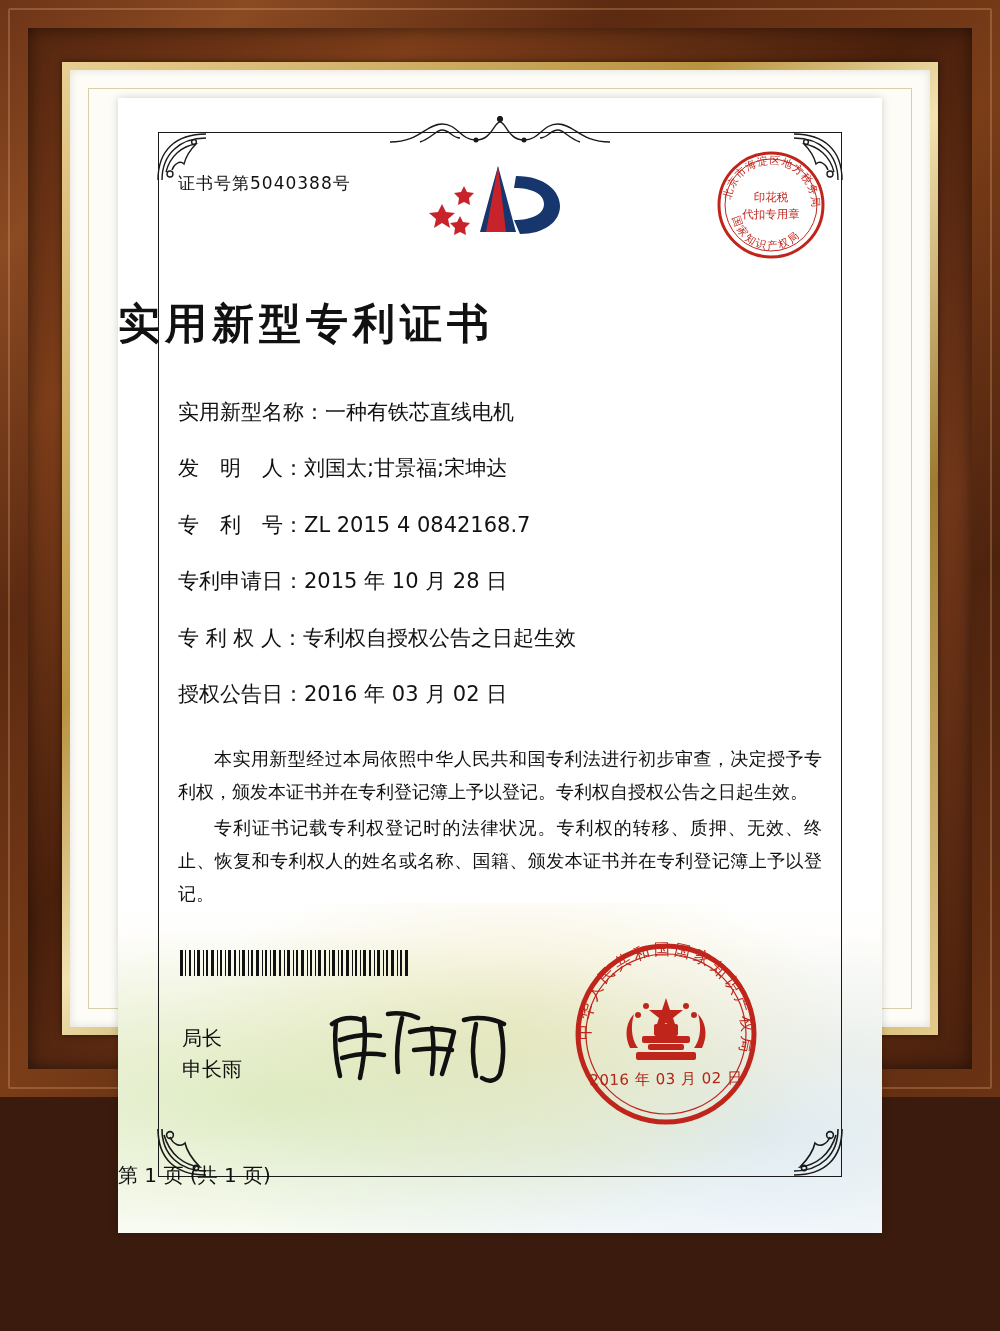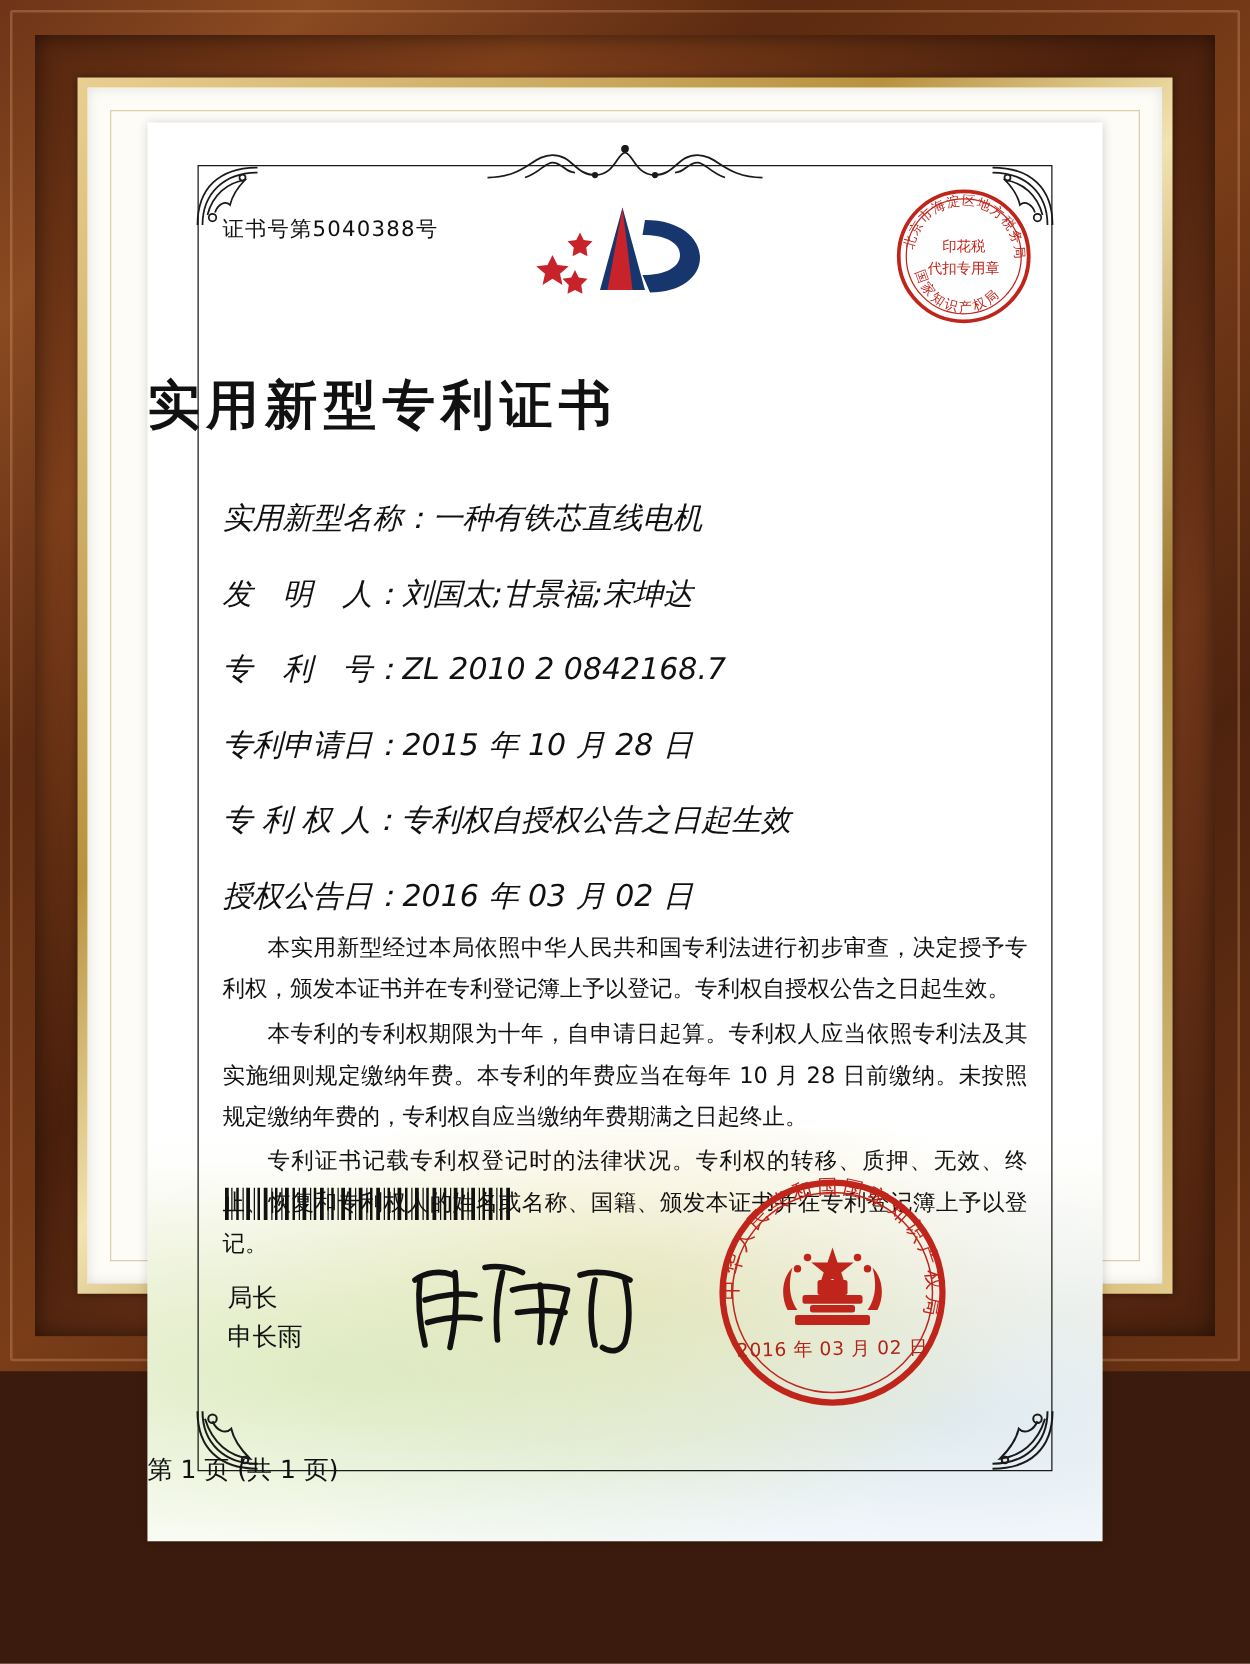--- a/index.html
+++ b/index.html
@@ -77,21 +77,21 @@
   .red-seal{
     position:absolute;right:52px;top:48px;width:118px;height:118px;
   }
   .title{
     position:absolute;left:0;right:0;top:198px;text-align:left;
     font-size:42px;font-weight:bold;letter-spacing:5px;color:#111;
     font-family:"DejaVu Sans","Liberation Sans",sans-serif;
   }
   .fields{position:absolute;left:60px;top:300px;right:60px;}
   .field{
-    font-size:24px;color:#111;margin-bottom:27px;line-height:1.4;font-style:italic;
+    font-size:21px;color:#111;margin-bottom:27px;line-height:1.4;
   }
   .field .lbl{display:inline-block;}
   .field .val{display:inline;}
   .body-text{
     position:absolute;left:60px;right:60px;top:604px;
     font-size:18px;line-height:1.85;color:#111;text-align:justify;margin-top:40px;
   }
   .body-text p{margin:0 0 2px 0;text-indent:2em;}
   
   .barcode{
@@ -226,36 +226,35 @@
     <div class="title">实用新型专利证书</div>
 
     <div class="fields">
       <div class="field">
         <span class="lbl">实用新型名称：</span><span class="val">一种有铁芯直线电机</span>
       </div>
       <div class="field">
         <span class="lbl">发　明　人：</span><span class="val">刘国太;甘景福;宋坤达</span>
       </div>
       <div class="field">
-        <span class="lbl">专　利　号：</span><span class="val">ZL 2010 2 0842168.7</span>
+        <span class="lbl">专　利　号：</span><span class="val">ZL 2015 4 0842168.7</span>
       </div>
       <div class="field">
         <span class="lbl">专利申请日：</span><span class="val">2015 年 10 月 28 日</span>
       </div>
       <div class="field">
         <span class="lbl">专 利 权 人：</span><span class="val">专利权自授权公告之日起生效</span>
       </div>
       <div class="field">
         <span class="lbl">授权公告日：</span><span class="val">2016 年 03 月 02 日</span>
       </div>
     </div>
 
     <div class="body-text">
       <p>本实用新型经过本局依照中华人民共和国专利法进行初步审查，决定授予专利权，颁发本证书并在专利登记簿上予以登记。专利权自授权公告之日起生效。</p>
-      <p>本专利的专利权期限为十年，自申请日起算。专利权人应当依照专利法及其实施细则规定缴纳年费。本专利的年费应当在每年 10 月 28 日前缴纳。未按照规定缴纳年费的，专利权自应当缴纳年费期满之日起终止。</p>
       <p>专利证书记载专利权登记时的法律状况。专利权的转移、质押、无效、终止、恢复和专利权人的姓名或名称、国籍、颁发本证书并在专利登记簿上予以登记。</p>
     </div>
 
     <div class="barcode">
       <svg width="230" height="26" viewBox="0 0 230 26" preserveAspectRatio="none">
         <g fill="#111">
           <rect x="0" y="0" width="3" height="26"></rect>
             <rect x="5" y="0" width="1" height="26"></rect>
           <rect x="9" y="0" width="2" height="26"></rect>
             <rect x="14" y="0" width="1" height="26"></rect>

